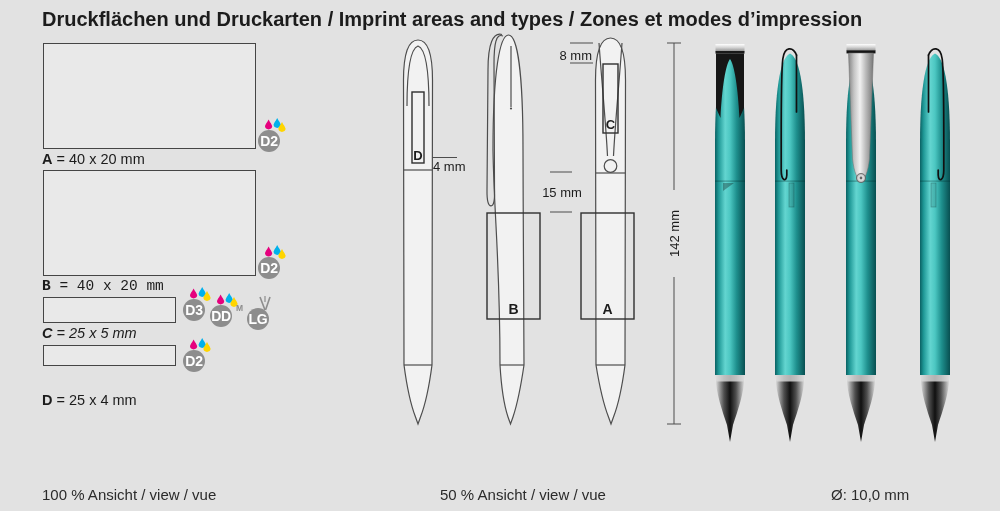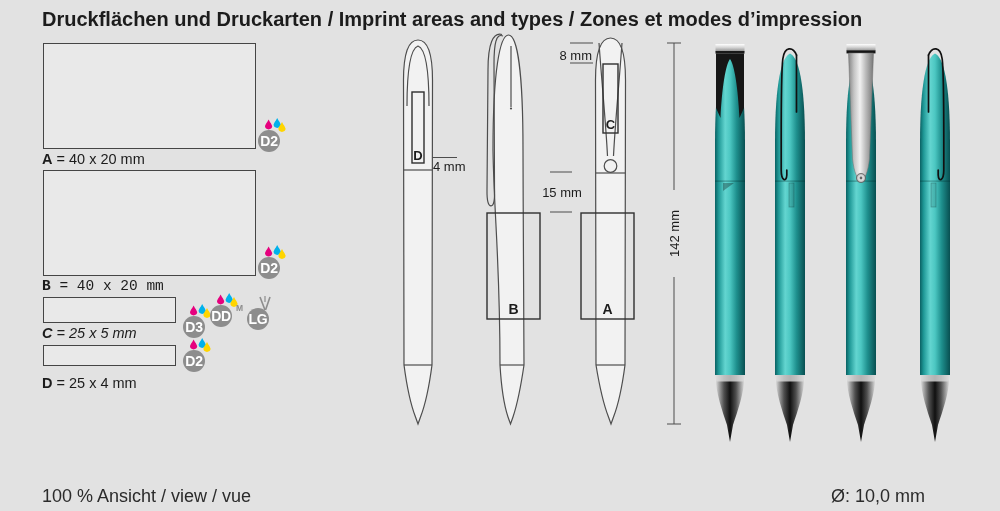--- a/index.html
+++ b/index.html
@@ -25,21 +25,21 @@
   
   .badge{position:absolute;width:30px;height:34px;}
   .bcircle{
     position:absolute;left:0;bottom:0;width:22px;height:22px;border-radius:50%;
     background:#8d8d8d;color:#ffffff;font-size:14px;font-weight:bold;
     display:flex;align-items:center;justify-content:center;letter-spacing:-0.3px;
   }
   .bdrops{position:absolute;left:7px;top:0;}
   .bsup{position:absolute;right:-3px;top:10px;font-size:8.5px;font-weight:bold;color:#8d8d8d;}
   
-  .caption{position:absolute;top:486px;font-size:18px;color:#2b2b2b;white-space:nowrap;}
+  .caption{position:absolute;top:486px;font-size:15px;color:#2b2b2b;white-space:nowrap;}
   svg text{font-family:"Liberation Sans",sans-serif;fill:#1c1c1c;}
 </style>
 </head>
 <body>
 
 <div class="canvas">
 
   <div class="title">Druckflächen und Druckarten / Imprint areas and types / Zones et modes d’impression</div>
 
   <div class="area-rect" style="left:43px;top:43px;width:213px;height:106px;"></div>
@@ -65,21 +65,21 @@
       <path d="M4,0 C3,2.2 0,6 0,7.6 C0,9.5 1.8,11 4,11 C6.2,11 8,9.5 8,7.6 C8,6 5,2.2 4,0 Z" transform="translate(8.6,0) scale(0.9)" fill="#00b1eb"></path>
       <path d="M4,0 C3,2.2 0,6 0,7.6 C0,9.5 1.8,11 4,11 C6.2,11 8,9.5 8,7.6 C8,6 5,2.2 4,0 Z" transform="translate(13.4,4) scale(0.9)" fill="#ffd500"></path>
     </svg>
     <div class="bcircle">D2</div>
   </div>
 
   <div class="area-rect" style="left:43px;top:297px;width:133px;height:26px;"></div>
   <div class="area-label" style="left:42px;top:325px;font-style:italic;">
     <b>C</b><span> = 25 x 5 mm</span>
   </div>
-  <div class="badge" style="left:183px;top:304px;">
+  <div class="badge" style="left:183px;top:287px;">
     <svg class="bdrops" width="22" height="15" viewBox="0 0 22 15">
       <path d="M4,0 C3,2.2 0,6 0,7.6 C0,9.5 1.8,11 4,11 C6.2,11 8,9.5 8,7.6 C8,6 5,2.2 4,0 Z" transform="translate(0,1.5) scale(0.9)" fill="#e6007e"></path>
       <path d="M4,0 C3,2.2 0,6 0,7.6 C0,9.5 1.8,11 4,11 C6.2,11 8,9.5 8,7.6 C8,6 5,2.2 4,0 Z" transform="translate(8.6,0) scale(0.9)" fill="#00b1eb"></path>
       <path d="M4,0 C3,2.2 0,6 0,7.6 C0,9.5 1.8,11 4,11 C6.2,11 8,9.5 8,7.6 C8,6 5,2.2 4,0 Z" transform="translate(13.4,4) scale(0.9)" fill="#ffd500"></path>
     </svg>
     <div class="bcircle">D3</div>
   </div>
   <div class="badge" style="left:210px;top:293px;">
     <svg class="bdrops" width="22" height="15" viewBox="0 0 22 15">
       <path d="M4,0 C3,2.2 0,6 0,7.6 C0,9.5 1.8,11 4,11 C6.2,11 8,9.5 8,7.6 C8,6 5,2.2 4,0 Z" transform="translate(0,1.5) scale(0.9)" fill="#e6007e"></path>
@@ -92,21 +92,21 @@
   <div class="badge" style="left:236px;top:296px;margin-left:11px;">
     <svg class="bdrops" width="22" height="15" viewBox="0 0 22 15">
       <path d="M6,1 L11,14" stroke="#8d8d8d" stroke-width="1.6" fill="none"></path>
       <path d="M16,1 L11.5,14" stroke="#8d8d8d" stroke-width="1.6" fill="none"></path>
       <path d="M11,0 L11,6" stroke="#8d8d8d" stroke-width="1.2" fill="none"></path>
     </svg>
     <div class="bcircle">LG</div>
   </div>
 
   <div class="area-rect" style="left:43px;top:345px;width:133px;height:21px;"></div>
-  <div class="area-label" style="left:42px;top:375px;">
+  <div class="area-label" style="left:42px;top:392px;">
     <b>D</b><span> = 25 x 4 mm</span>
   </div>
   <div class="badge" style="left:183px;top:338px;">
     <svg class="bdrops" width="22" height="15" viewBox="0 0 22 15">
       <path d="M4,0 C3,2.2 0,6 0,7.6 C0,9.5 1.8,11 4,11 C6.2,11 8,9.5 8,7.6 C8,6 5,2.2 4,0 Z" transform="translate(0,1.5) scale(0.9)" fill="#e6007e"></path>
       <path d="M4,0 C3,2.2 0,6 0,7.6 C0,9.5 1.8,11 4,11 C6.2,11 8,9.5 8,7.6 C8,6 5,2.2 4,0 Z" transform="translate(8.6,0) scale(0.9)" fill="#00b1eb"></path>
       <path d="M4,0 C3,2.2 0,6 0,7.6 C0,9.5 1.8,11 4,11 C6.2,11 8,9.5 8,7.6 C8,6 5,2.2 4,0 Z" transform="translate(13.4,4) scale(0.9)" fill="#ffd500"></path>
     </svg>
     <div class="bcircle">D2</div>
   </div>
@@ -244,15 +244,16 @@
       <rect x="2" y="136.5" width="30" height="1.2" fill="rgba(0,40,40,0.35)"></rect>
       <rect x="13" y="139" width="5" height="24" fill="rgba(0,0,0,0.10)" stroke="rgba(0,0,0,0.25)" stroke-width="0.8"></rect>
       <path d="M10.5,11 C14,2.5 22.5,2 24.2,15 C25.4,25 25.8,60 25.8,95 L25.8,126 C25.8,137 20.5,138.5 20.2,131 L20.2,126" fill="none" stroke="#111111" stroke-width="1.7" stroke-linecap="round"></path>
       <line x1="10.5" y1="11" x2="10.5" y2="68" stroke="#111111" stroke-width="1.7" stroke-linecap="round"></line>
       <path d="M2,331 C3.5,351 9,366 14,381 L17,398 L20,381 C25,366 30.5,351 32,331 Z" fill="url(#tipG)"></path>
       <path d="M2,331 L32,331 L30.5,337.5 L3.5,337.5 Z" fill="#dcdcdc" opacity="0.8"></path>
     </g>
   </svg>
 
   <div class="caption" style="left:42px;">100 % Ansicht / view / vue</div>
+  <div class="caption" style="left:440px;">50 % Ansicht / view / vue</div>
   <div class="caption" style="left:831px;">Ø: 10,0 mm</div>
 
 </div>
 
 </body></html>

